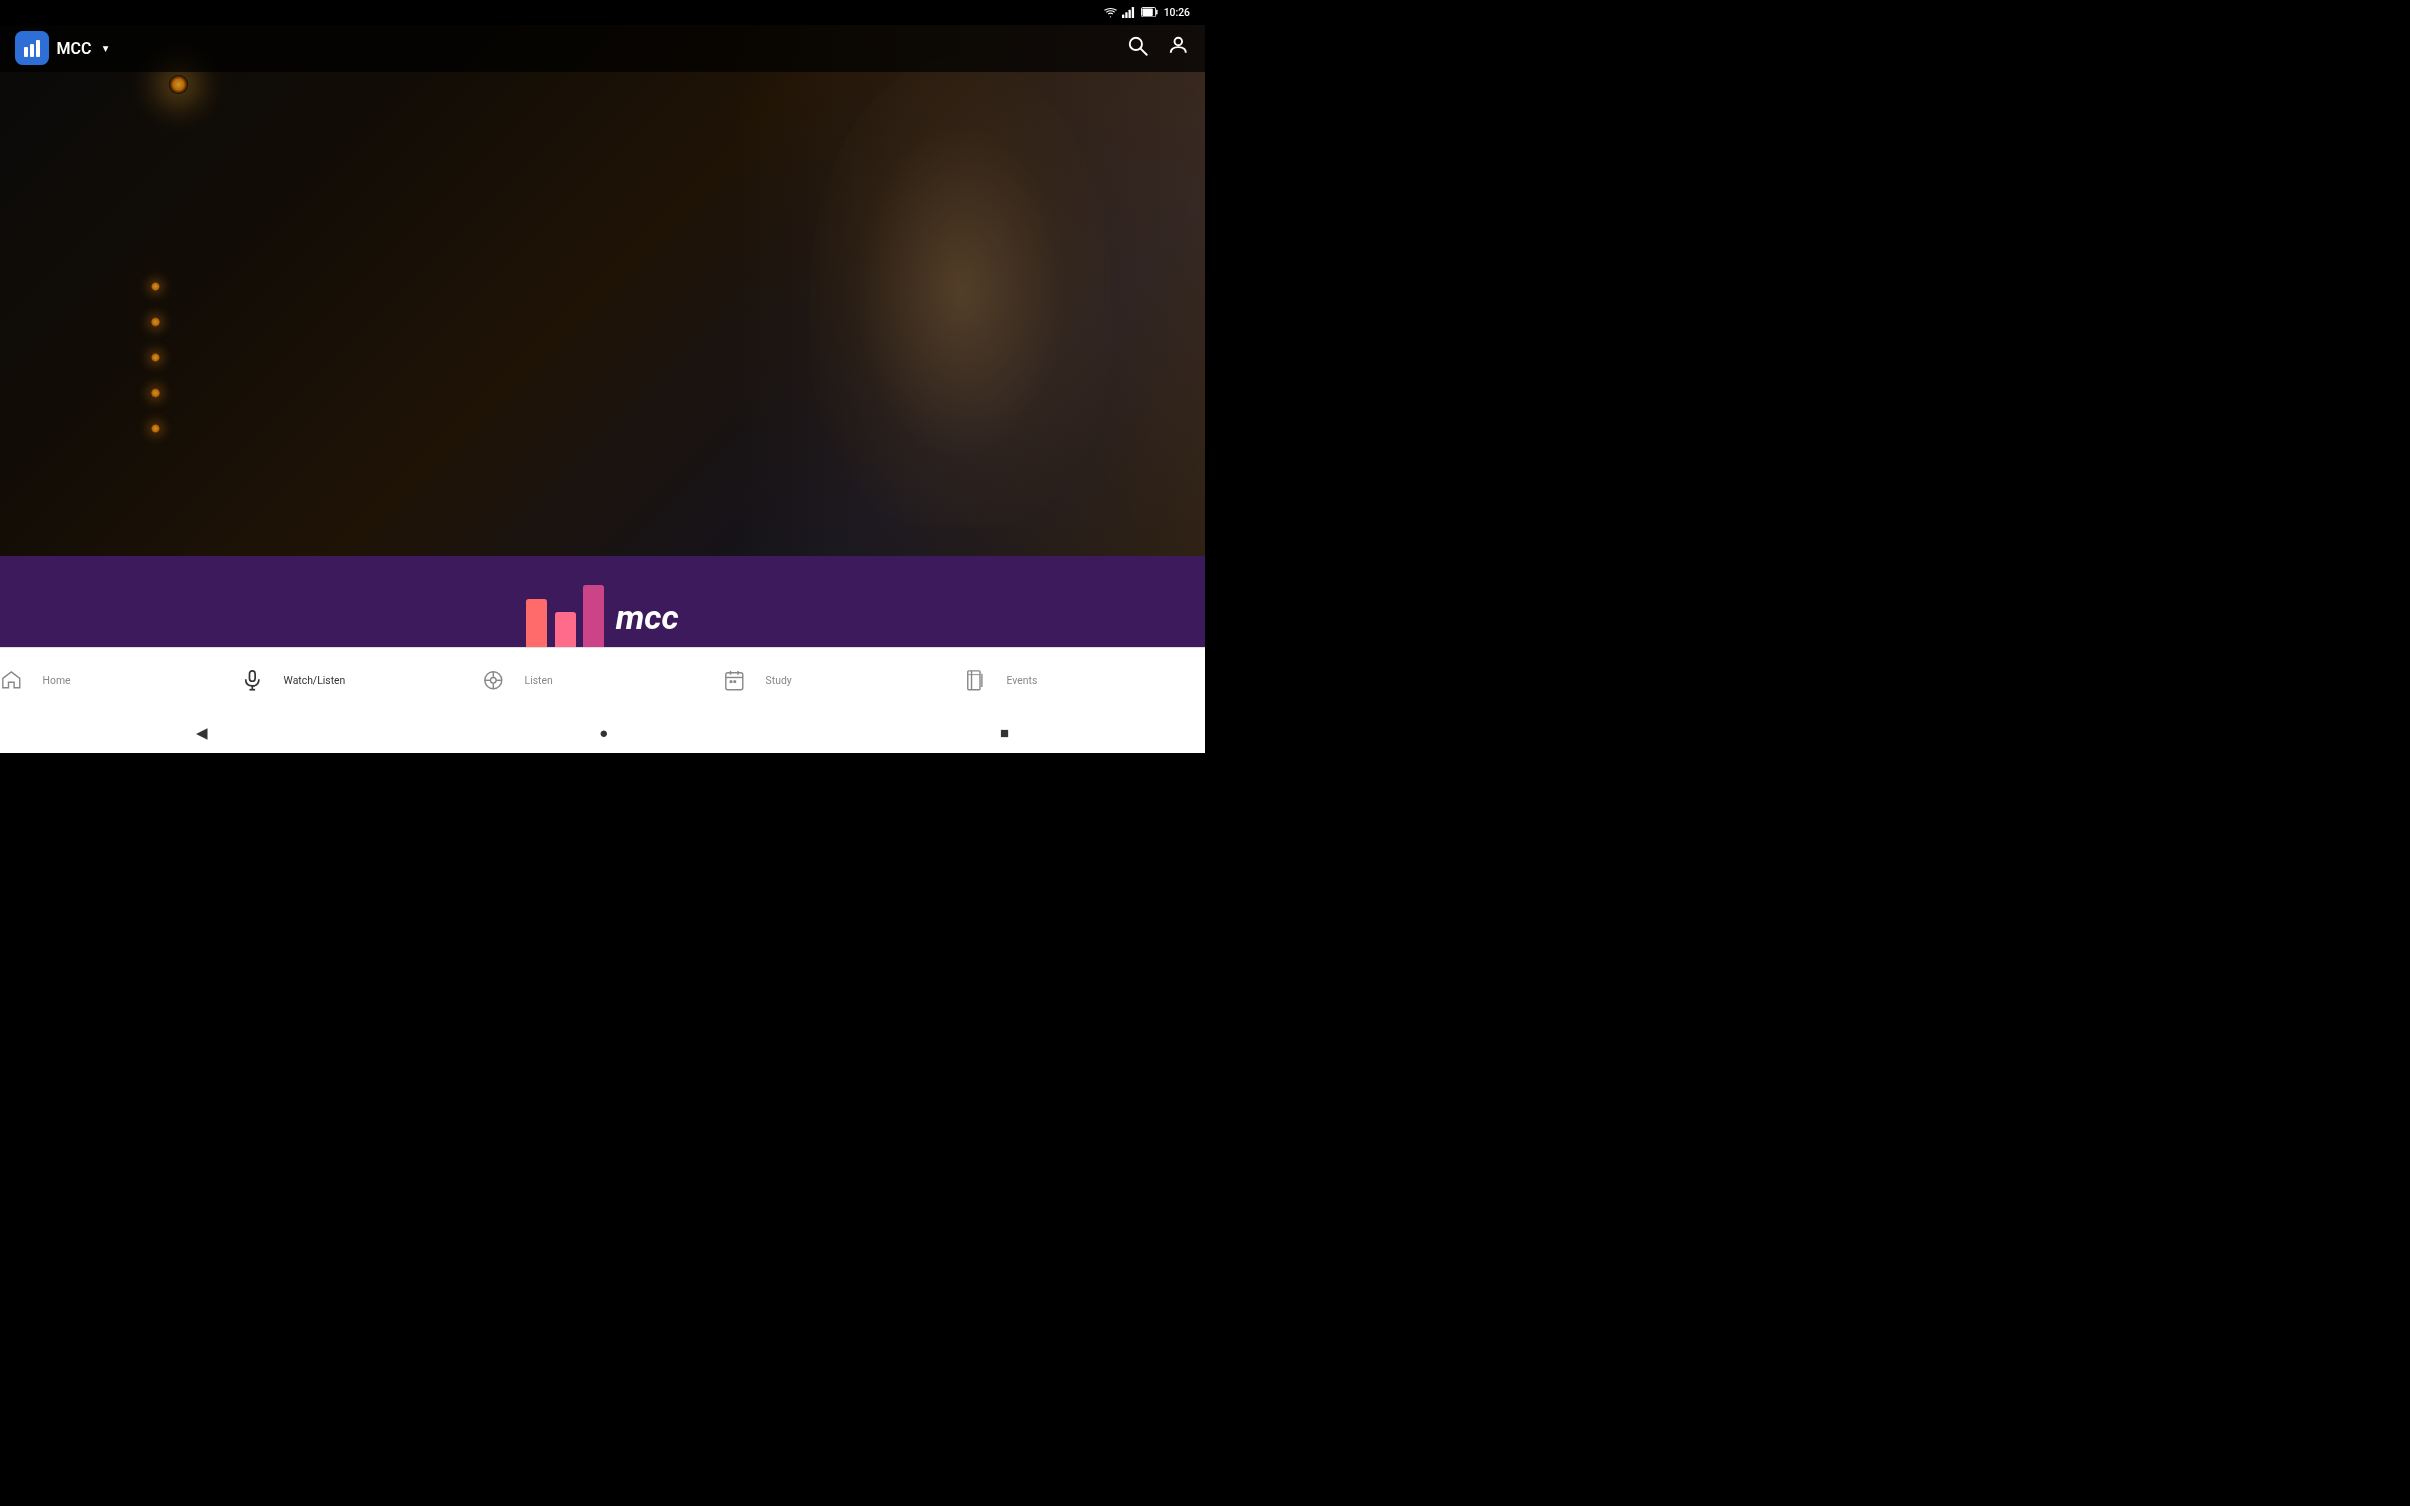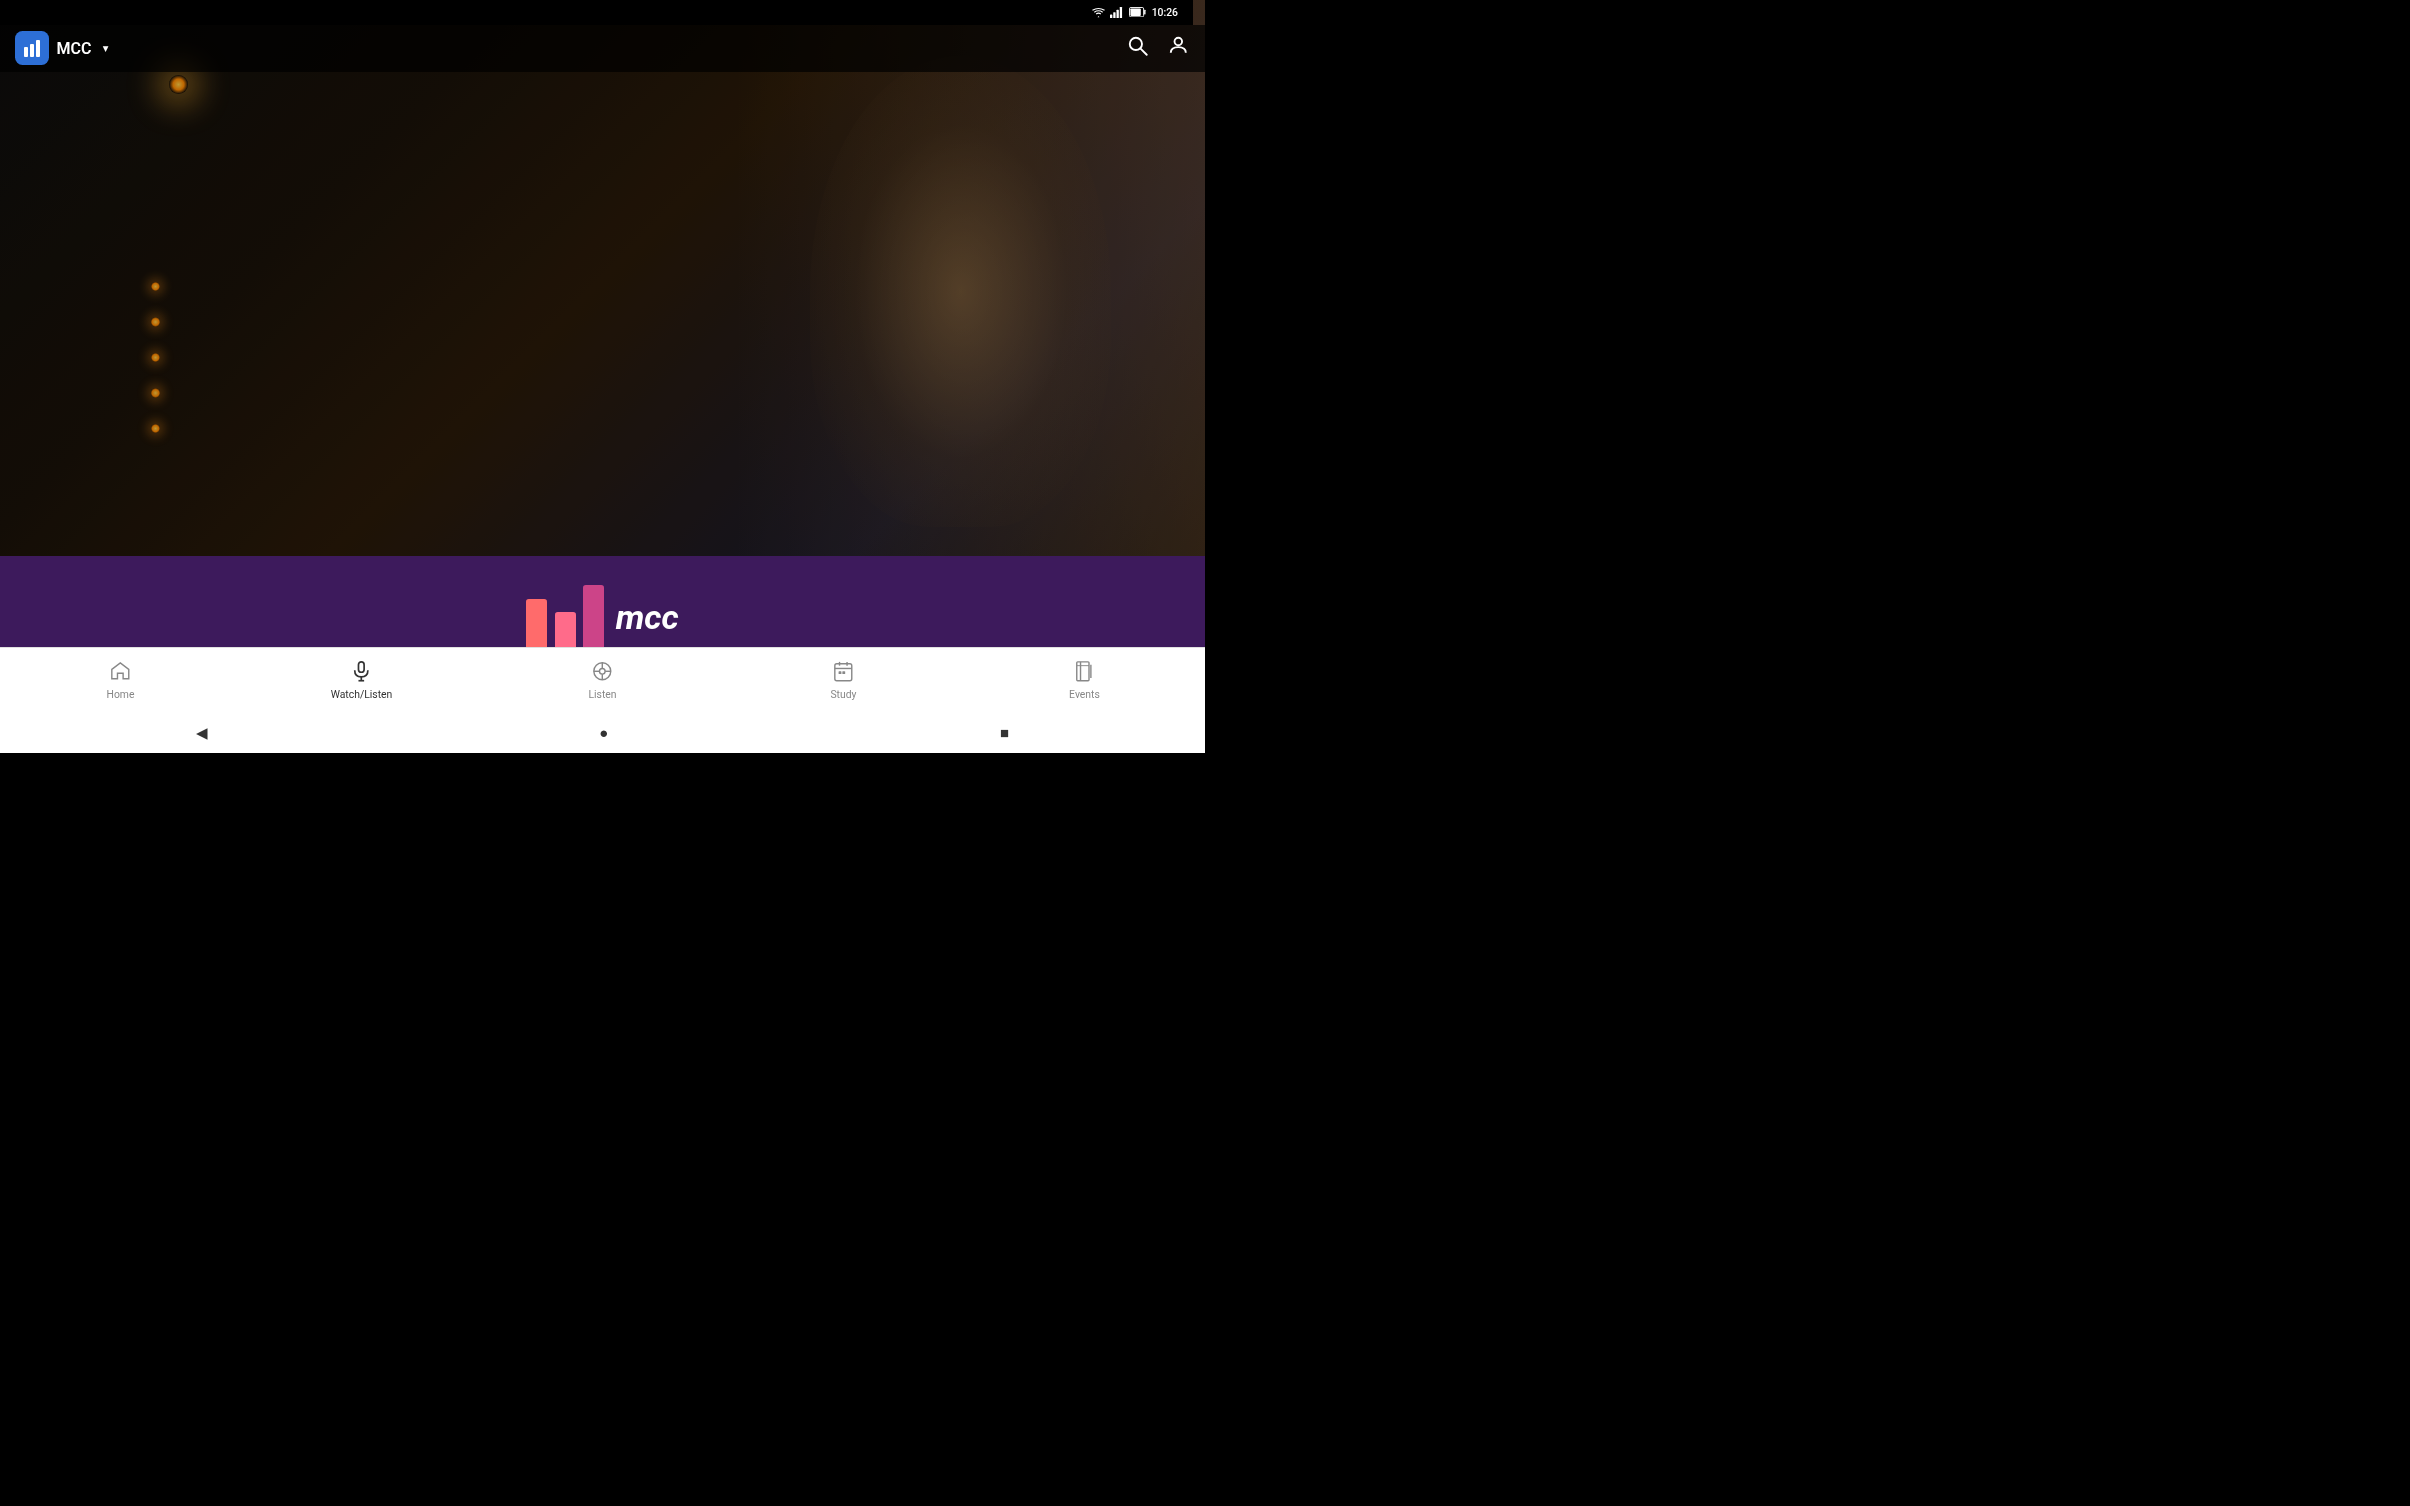--- a/index.html
+++ b/index.html
@@ -11,21 +11,21 @@
       font-family: 'Roboto', Arial, sans-serif;
       overflow: hidden;
       position: relative;
     }
 
     
     .status-bar {
       position: absolute;
       top: 0;
       left: 0;
-      right: 12px;
+      right: 0;
       height: 24.5px;
       background: #000;
       display: flex;
       align-items: center;
       justify-content: flex-end;
       padding: 0 15px;
       z-index: 100;
     }
 
     .status-bar-icons {
@@ -271,23 +271,23 @@
       background: #fff;
       display: flex;
       align-items: center;
       justify-content: space-around;
       border-top: 0.9px solid #e0e0e0;
       z-index: 100;
     }
 
     .nav-item {
       display: flex;
-      flex-direction: column;
-      align-items: center;
-      gap: 5px;
+      flex-direction: row;
+      align-items: center;
+      gap: 20px;
       flex: 1;
       cursor: pointer;
     }
 
     .nav-label {
       font-size: 10.4px;
       color: #888;
     }
 
     .nav-label.active {

